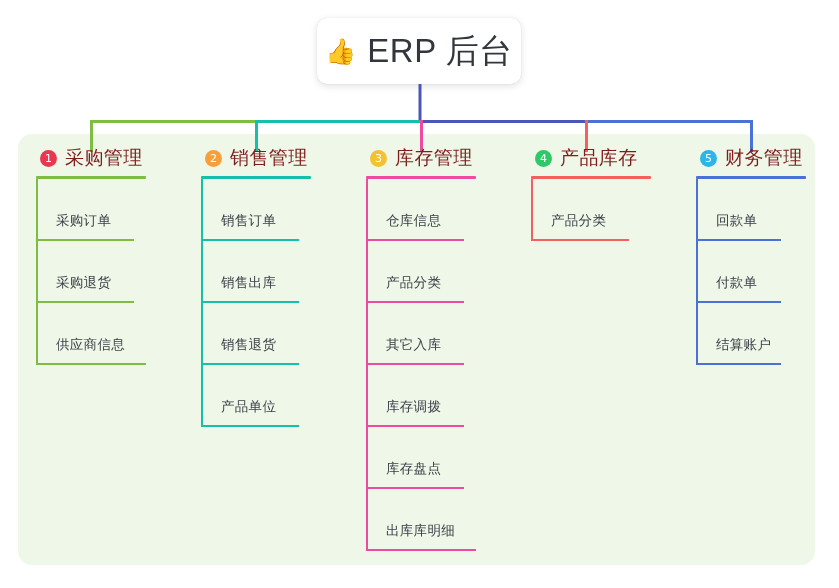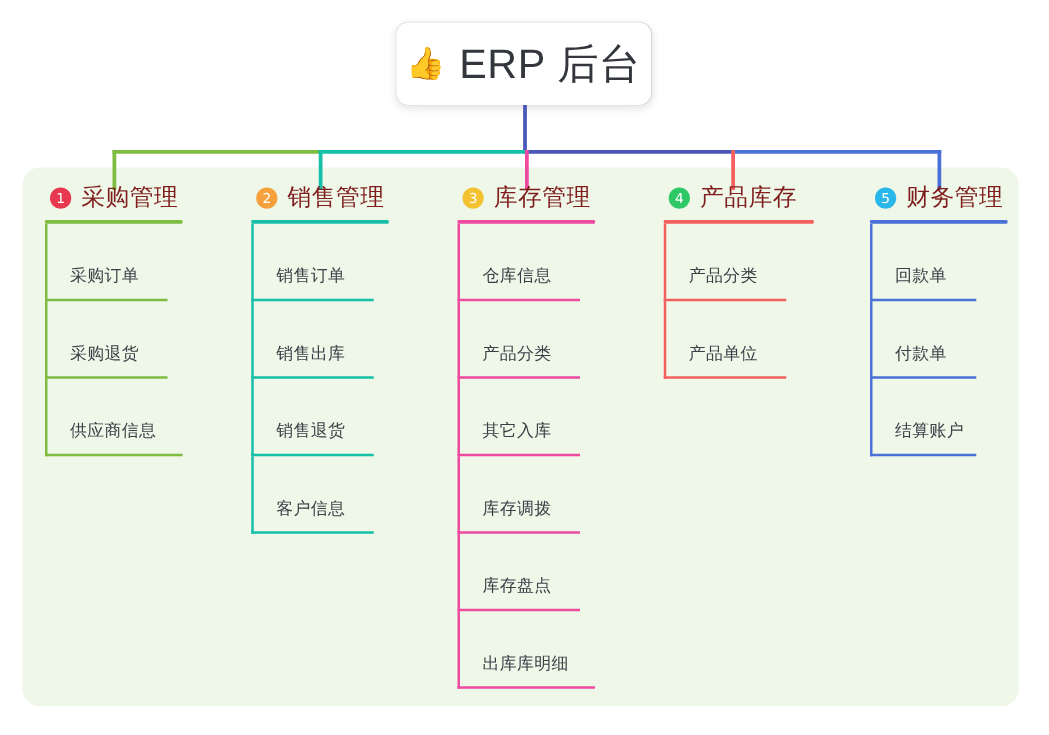--- a/index.html
+++ b/index.html
@@ -208,21 +208,21 @@
             <div class="label">销售出库</div>
             <div class="underline" style="background: rgb(22, 192, 168); width: 98px;"></div>
           </div>
           <div class="item">
             <div class="spine" style="background: rgb(22, 192, 168);"></div>
             <div class="label">销售退货</div>
             <div class="underline" style="background: rgb(22, 192, 168); width: 98px;"></div>
           </div>
           <div class="item">
             <div class="spine" style="background: rgb(22, 192, 168);"></div>
-            <div class="label">客户信息</div>
+            <div class="label">产品单位</div>
             <div class="underline" style="background: rgb(22, 192, 168); width: 98px;"></div>
           </div>
         </div>
       </div>
       <div class="column" style="left: 366px; width: 150px;">
         <div class="col-head">
           <span class="badge" style="background: rgb(242, 194, 48);">3</span>
           <span class="col-title">库存管理</span>
         </div>
         <div class="col-rule" style="background: rgb(237, 74, 160); width: 110px;"></div>
@@ -264,25 +264,20 @@
           <span class="badge" style="background: rgb(46, 200, 102);">4</span>
           <span class="col-title">产品库存</span>
         </div>
         <div class="col-rule" style="background: rgb(244, 96, 94); width: 120px;"></div>
         <div class="items">
           <div class="item">
             <div class="spine" style="background: rgb(244, 96, 94);"></div>
             <div class="label">产品分类</div>
             <div class="underline" style="background: rgb(244, 96, 94); width: 98px;"></div>
           </div>
-          <div class="item">
-            <div class="spine" style="background: rgb(244, 96, 94);"></div>
-            <div class="label">产品单位</div>
-            <div class="underline" style="background: rgb(244, 96, 94); width: 98px;"></div>
-          </div>
         </div>
       </div>
       <div class="column" style="left: 696px; width: 150px;">
         <div class="col-head">
           <span class="badge" style="background: rgb(41, 182, 232);">5</span>
           <span class="col-title">财务管理</span>
         </div>
         <div class="col-rule" style="background: rgb(74, 114, 214); width: 110px;"></div>
         <div class="items">
           <div class="item">

